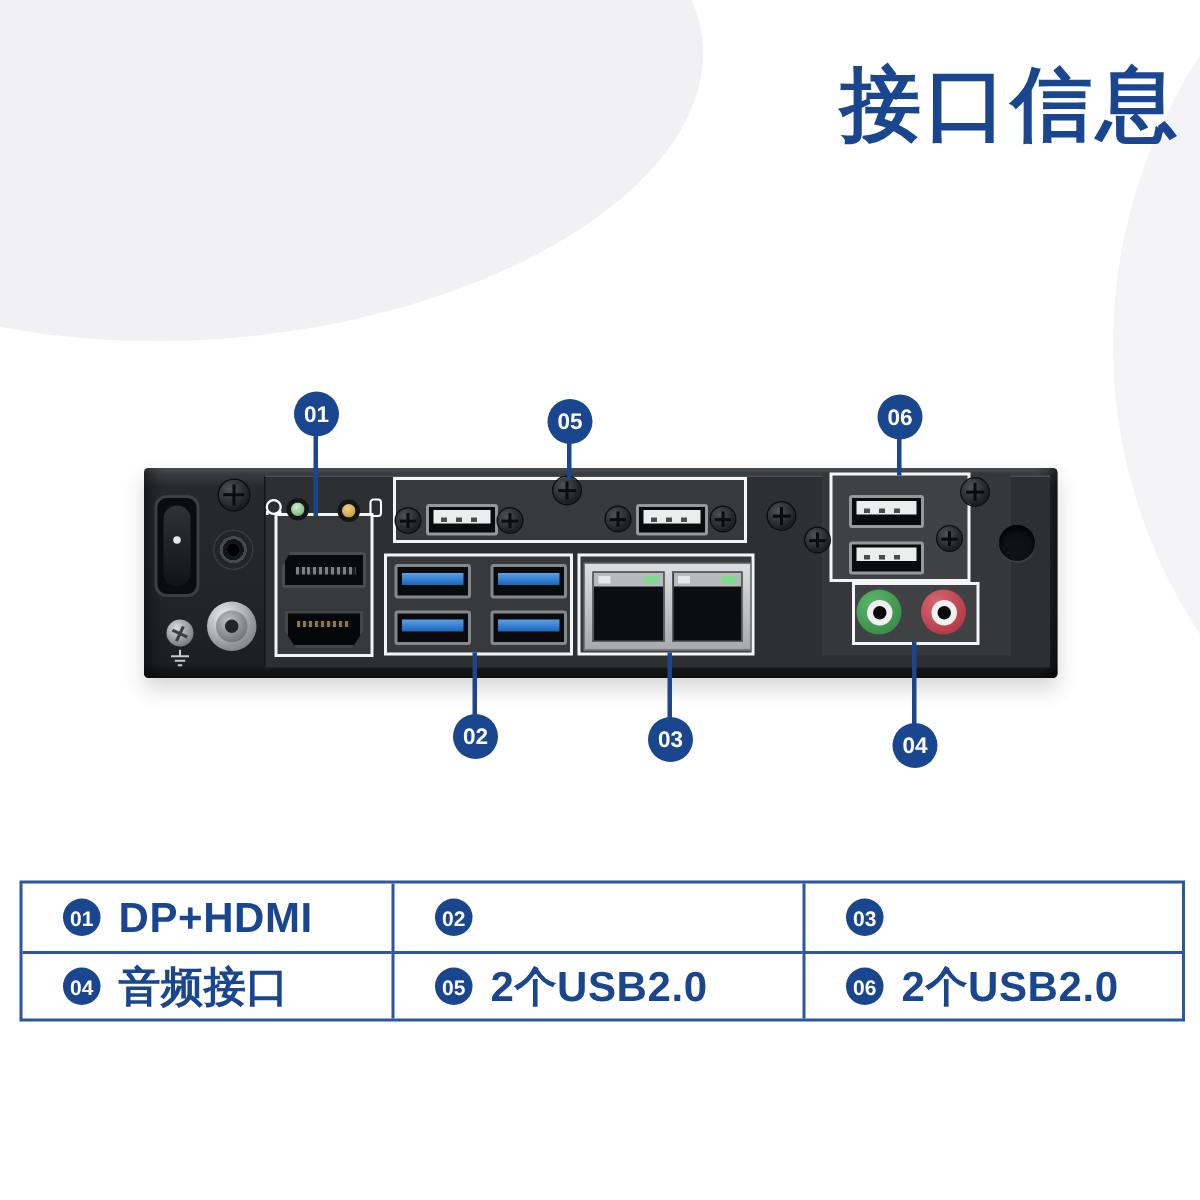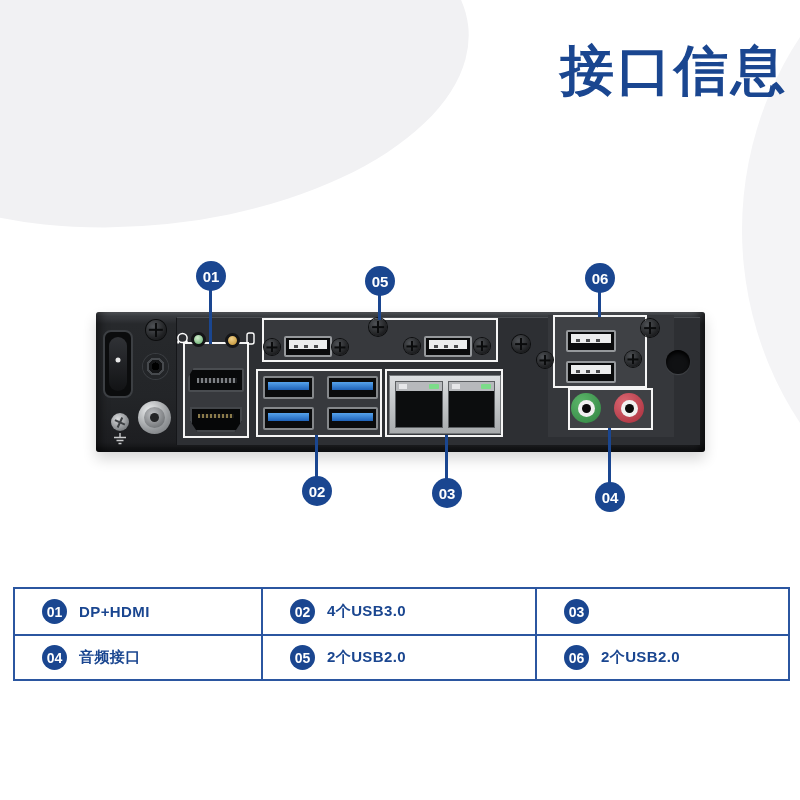--- a/index.html
+++ b/index.html
@@ -94,21 +94,21 @@
         box-shadow:inset 0 3px 4px #000, 0 1px 1px #45484c;}
 
   
   .legend{position:absolute;left:13px;top:587px;width:777px;height:94px;border:2px solid var(--tborder);
           display:grid;grid-template-columns:246px 274px 1fr;grid-auto-rows:1fr;background:#fff;z-index:5;}
   .cell{display:flex;align-items:center;gap:12px;padding-left:27px;border-left:2px solid var(--tborder);border-top:2px solid var(--tborder);}
   .cell:nth-child(-n+3){border-top:none;}
   .cell:nth-child(3n+1){border-left:none;}
   .cbadge{width:25px;height:25px;min-width:25px;border-radius:50%;background:var(--navy);color:#fff;
           font-size:14px;font-weight:700;display:flex;align-items:center;justify-content:center;}
-  .clabel{color:var(--navy);font-size:15px;font-weight:700;letter-spacing:.4px;white-space:nowrap;}
+  .clabel{color:var(--navy);font-size:28px;font-weight:700;letter-spacing:.4px;white-space:nowrap;}
 </style>
 </head>
 <body>
 
 <div class="page">
 
   <div class="bg-blob"></div>
   <div class="bg-circle"></div>
 
   <header class="title">
@@ -221,21 +221,20 @@
     <div class="hole" style="left:570px;top:38px;"></div>
   </div>
 
   <div class="legend">
     <div class="cell">
       <span class="cbadge">01</span>
       <span class="clabel">DP+HDMI</span>
     </div>
     <div class="cell">
       <span class="cbadge">02</span>
-      <span class="clabel">4个USB3.0</span>
     </div>
     <div class="cell">
       <span class="cbadge">03</span>
     </div>
     <div class="cell">
       <span class="cbadge">04</span>
       <span class="clabel">音频接口</span>
     </div>
     <div class="cell">
       <span class="cbadge">05</span>

